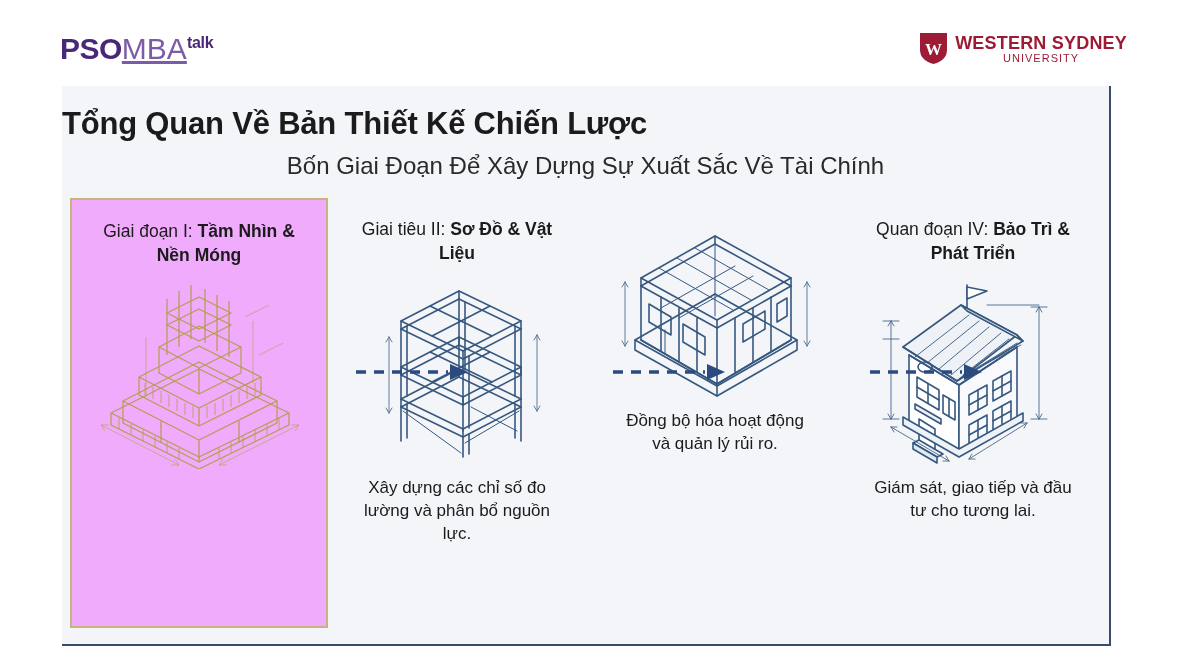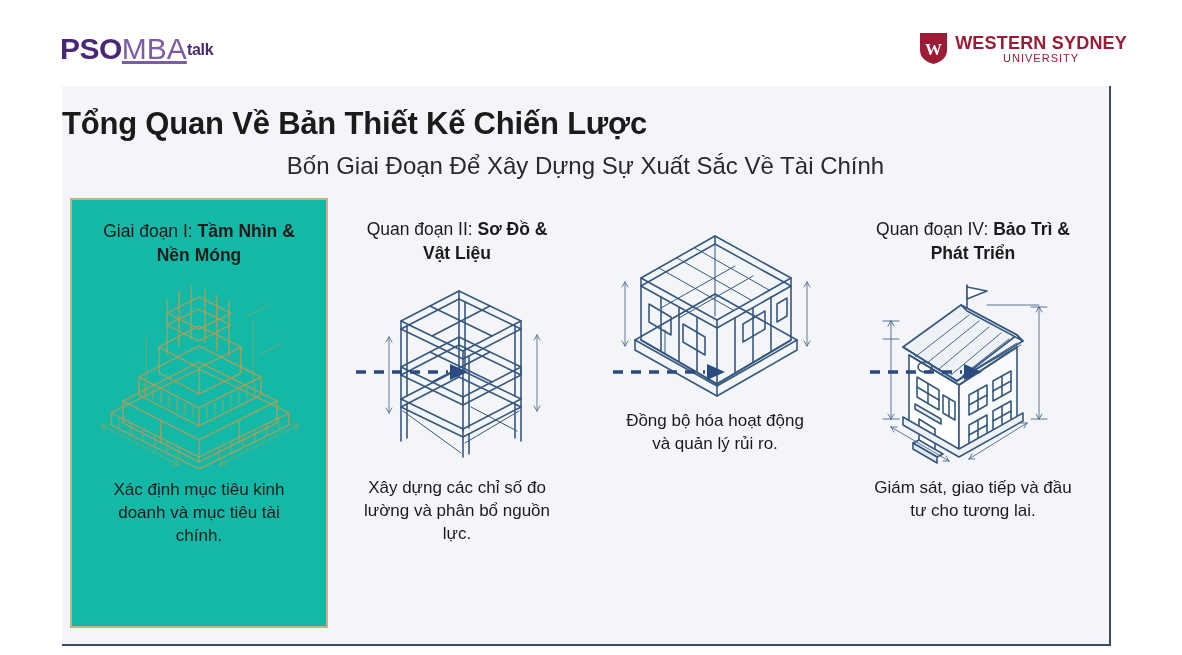--- a/index.html
+++ b/index.html
@@ -20,21 +20,21 @@
   .logo-pso .pso {
     font-size: 30px; font-weight: bold; color: #4a2878;
     letter-spacing: -0.5px; line-height: 1;
   }
   .logo-pso .mba {
     font-size: 30px; font-weight: 400; color: #7c5ca8;
     letter-spacing: 0px; line-height: 1; text-decoration: underline;
   }
   .logo-pso .talk {
     font-size: 16px; font-weight: bold; color: #4a2878;
-    line-height: 1; margin-top: 8px; letter-spacing: -0.3px;
+    line-height: 1; margin-top: 1px; letter-spacing: -0.3px;
   }
 
   .logo-wsu {
     position: absolute; right: 55px; top: 33px;
     display: flex; align-items: center; gap: 8px;
   }
   .wsu-shield {
     width: 27px; height: 31px; position: relative; flex: 0 0 auto;
   }
   .wsu-text { line-height: 1; }
@@ -72,21 +72,21 @@
     width: 1033px; height: 430px;
     display: flex;
   }
   .stage {
     position: relative;
     width: 258px; height: 430px;
     display: flex; flex-direction: column; align-items: center;
   }
   .stage.active {
     border: 2px solid #c7b37d;
-    background: #14b8a6;
+    background: #f0abfc;
   }
   .stage-head {
     margin-top: 20px;
     width: 204px;
     text-align: center;
     font-size: 17.5px; line-height: 1.35; color: #1b1b1b;
     font-weight: 400;
   }
   .stage-head b { font-weight: bold; }
   .stage-art {
@@ -220,26 +220,25 @@
                 <path d="M18 152 L26 152 M18 152 L22 158"></path>
                 <path d="M96 192 L88 192 M96 192 L92 186"></path>
 
                 <line x1="216" y1="152" x2="136" y2="192"></line>
                 <path d="M216 152 L208 152 M216 152 L212 158"></path>
                 <path d="M136 192 L144 192 M136 192 L140 186"></path>
               </g>
             </g>
           </svg>
         </div>
-        <div class="stage-desc">Xác định mục tiêu kinh doanh và mục tiêu tài chính.</div>
       </div>
 
       <div class="stage">
         <div class="stage-head">
-          <span>Quan đoạn II: </span><b>Sơ Đồ &amp; Vật Liệu</b>
+          <span>Giai tiêu II: </span><b>Sơ Đồ &amp; Vật Liệu</b>
         </div>
         <div class="stage-art">
           <svg width="232" height="196" viewBox="0 0 232 196">
             <g stroke="#36587f" stroke-width="1.6" fill="none" stroke-linejoin="round" stroke-linecap="round">
 
               <path d="M60 50 L118 20 L180 50 L122 80 Z"></path>
               <path d="M60 58 L118 28 L180 58 L122 88 Z"></path>
               <line x1="60" y1="50" x2="60" y2="58"></line>
               <line x1="118" y1="20" x2="118" y2="28"></line>
               <line x1="180" y1="50" x2="180" y2="58"></line>

